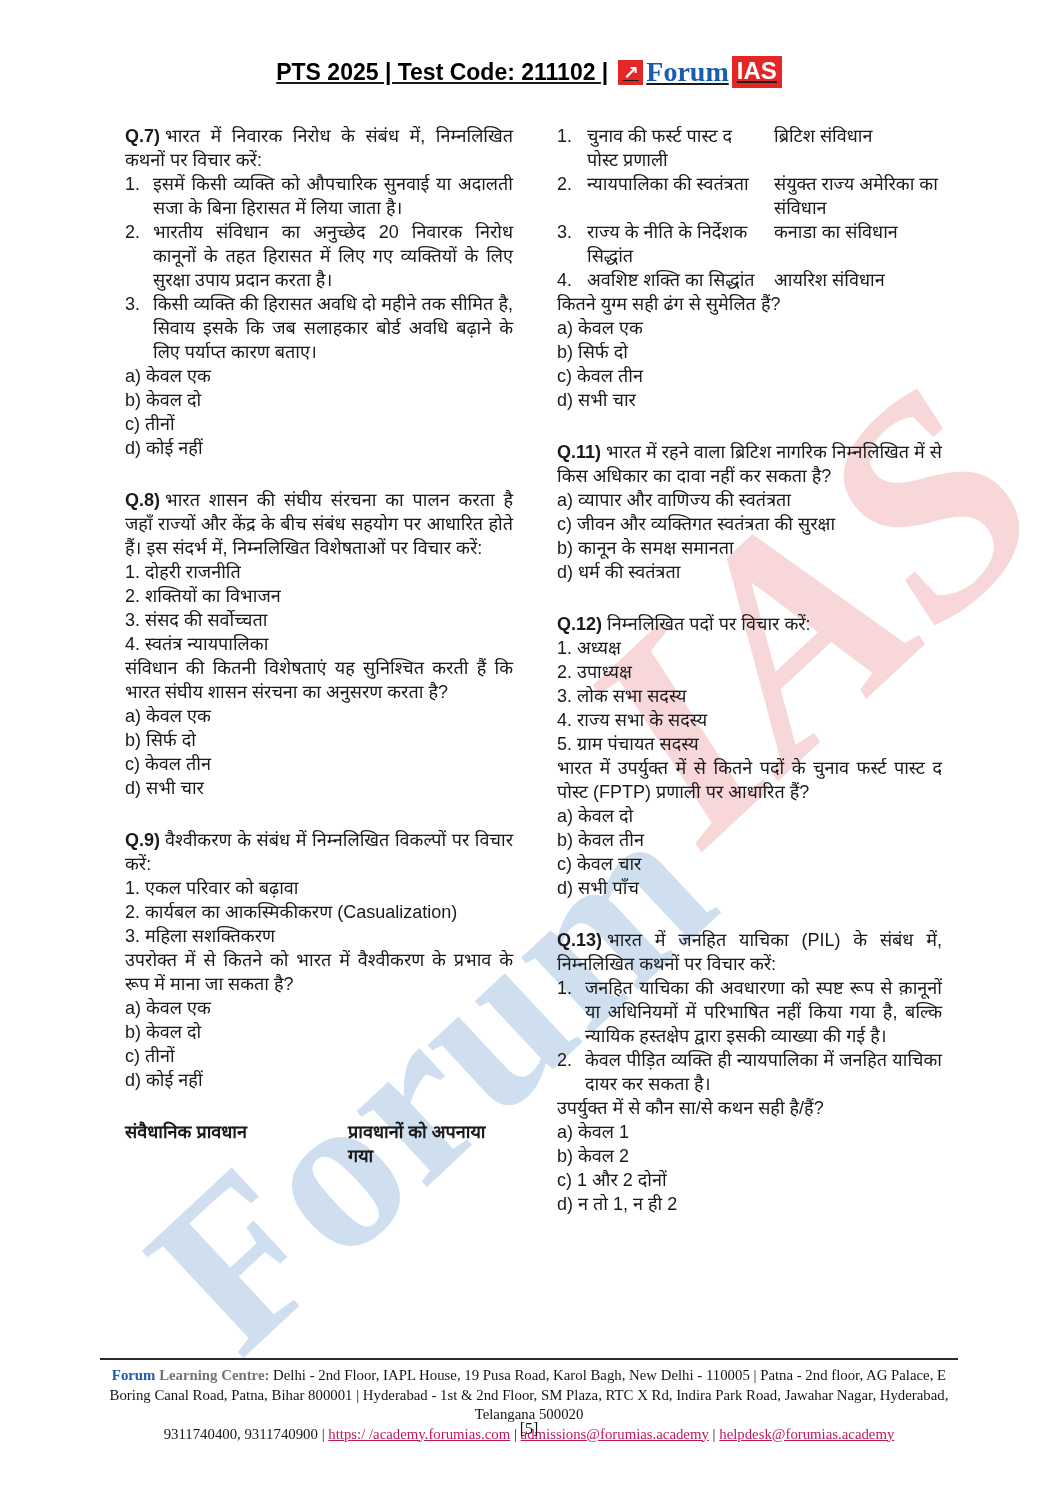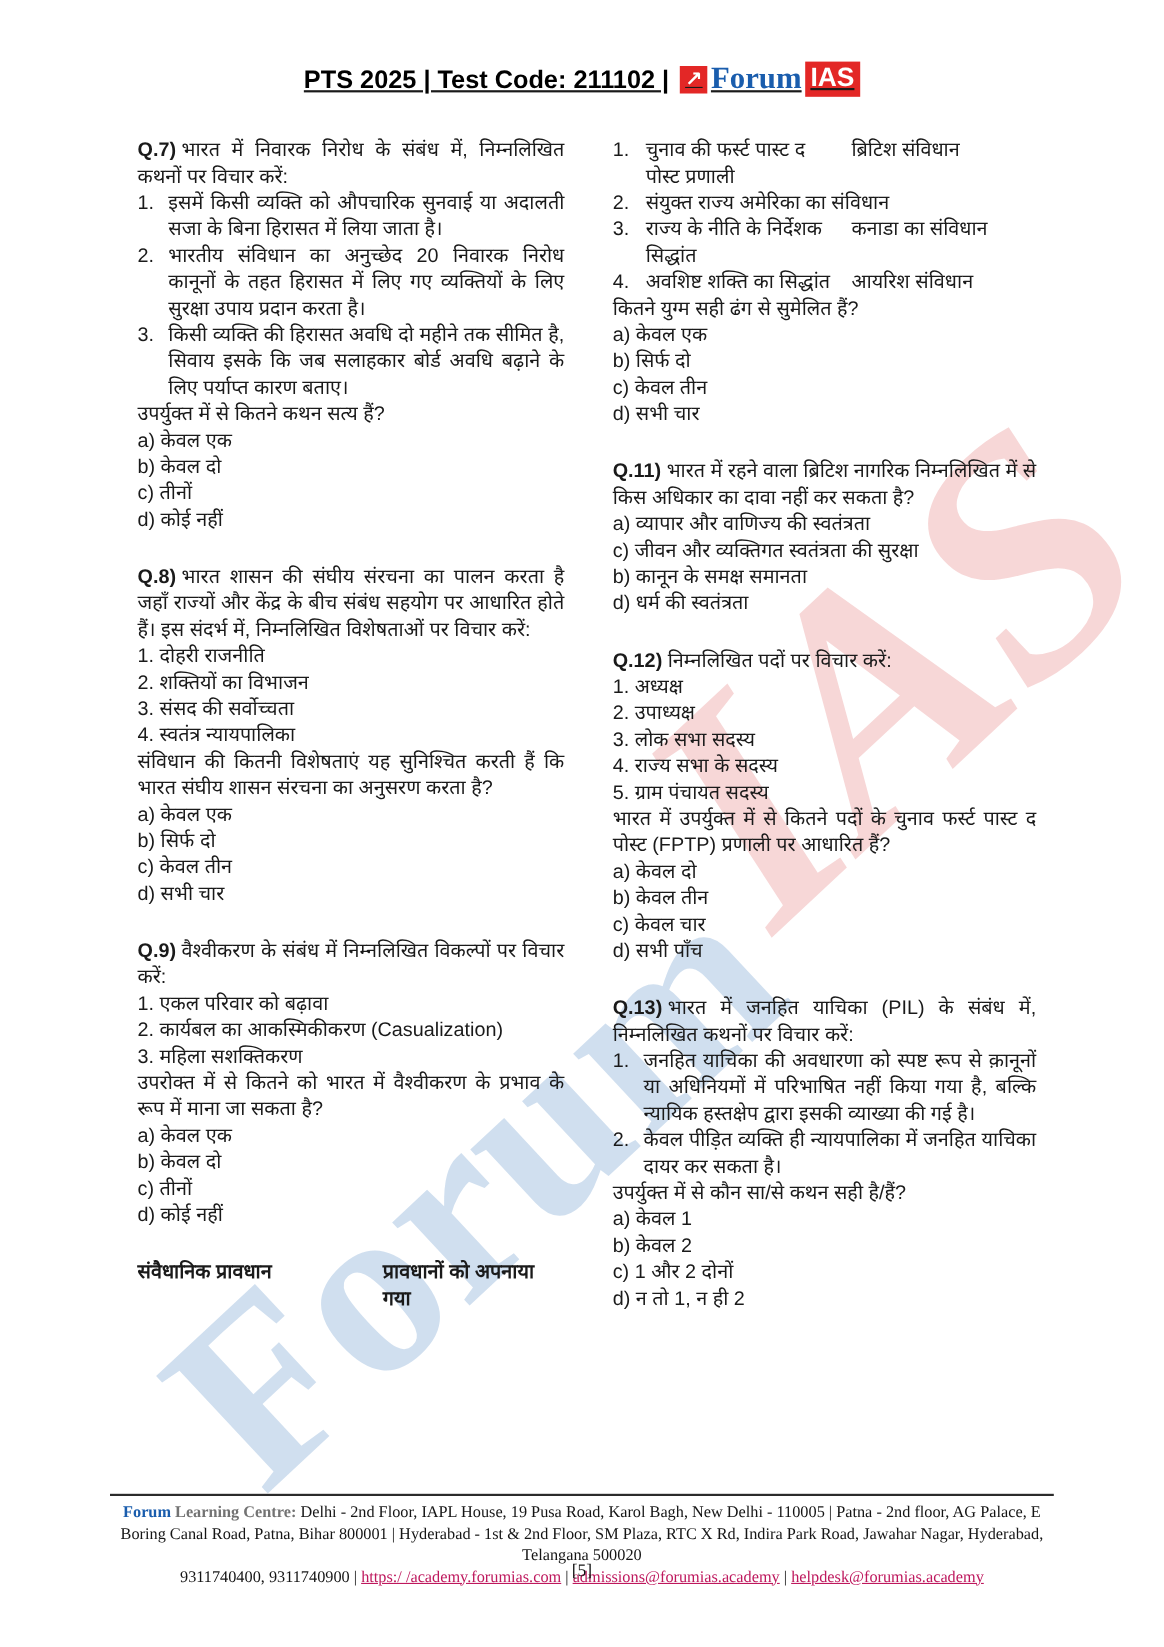--- a/index.html
+++ b/index.html
@@ -80,21 +80,20 @@
           <span class="itxt">इसमें किसी व्यक्ति को औपचारिक सुनवाई या अदालती सजा के बिना हिरासत में लिया जाता है।</span>
         </div>
       <div class="hitem">
           <span class="inum">2.</span>
           <span class="itxt">भारतीय संविधान का अनुच्छेद 20 निवारक निरोध कानूनों के तहत हिरासत में लिए गए व्यक्तियों के लिए सुरक्षा उपाय प्रदान करता है।</span>
         </div>
       <div class="hitem">
           <span class="inum">3.</span>
           <span class="itxt">किसी व्यक्ति की हिरासत अवधि दो महीने तक सीमित है, सिवाय इसके कि जब सलाहकार बोर्ड अवधि बढ़ाने के लिए पर्याप्त कारण बताए।</span>
         </div>
-      <p class="para">उपर्युक्त में से कितने कथन सत्य हैं?</p>
       <div class="opt">a) केवल एक</div>
       <div class="opt">b) केवल दो</div>
       <div class="opt">c) तीनों</div>
       <div class="opt">d) कोई नहीं</div>
     </div>
 
     <div class="qblock">
       <p class="para"><span class="qlab">Q.8)</span><span>भारत शासन की संघीय संरचना का पालन करता है जहाँ राज्यों और केंद्र के बीच संबंध सहयोग पर आधारित होते हैं। इस संदर्भ में, निम्नलिखित विशेषताओं पर विचार करें:</span></p>
       <div class="line">1. दोहरी राजनीति</div>
       <div class="line">2. शक्तियों का विभाजन</div>
@@ -131,20 +130,21 @@
   <div class="col col-right">
 
     <div class="qblock">
       <div class="pairrow">
           <span class="pnum">1.</span>
           <span class="pcol1">चुनाव की फर्स्ट पास्ट द पोस्ट प्रणाली</span>
           <span class="pcol2">ब्रिटिश संविधान</span>
         </div>
       <div class="pairrow">
           <span class="pnum">2.</span>
+          <span class="pcol1">न्यायपालिका की स्वतंत्रता</span>
           <span class="pcol2">संयुक्त राज्य अमेरिका का संविधान</span>
         </div>
       <div class="pairrow">
           <span class="pnum">3.</span>
           <span class="pcol1">राज्य के नीति के निर्देशक सिद्धांत</span>
           <span class="pcol2">कनाडा का संविधान</span>
         </div>
       <div class="pairrow">
           <span class="pnum">4.</span>
           <span class="pcol1">अवशिष्ट शक्ति का सिद्धांत</span>

